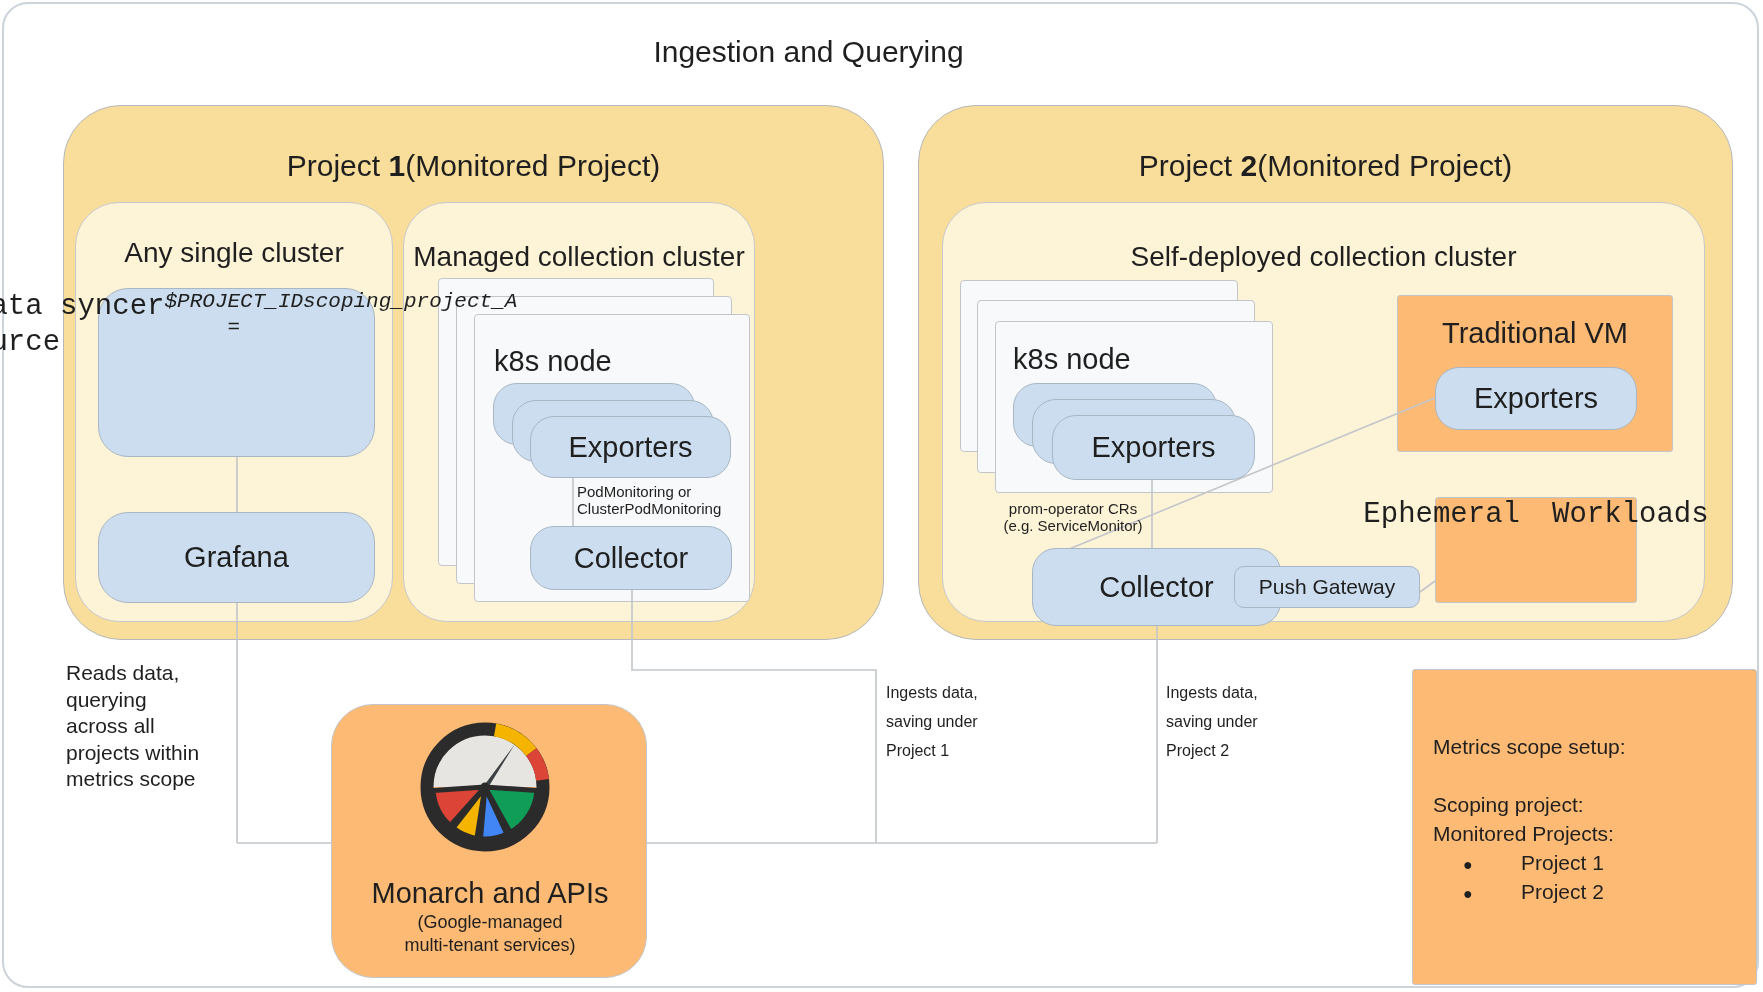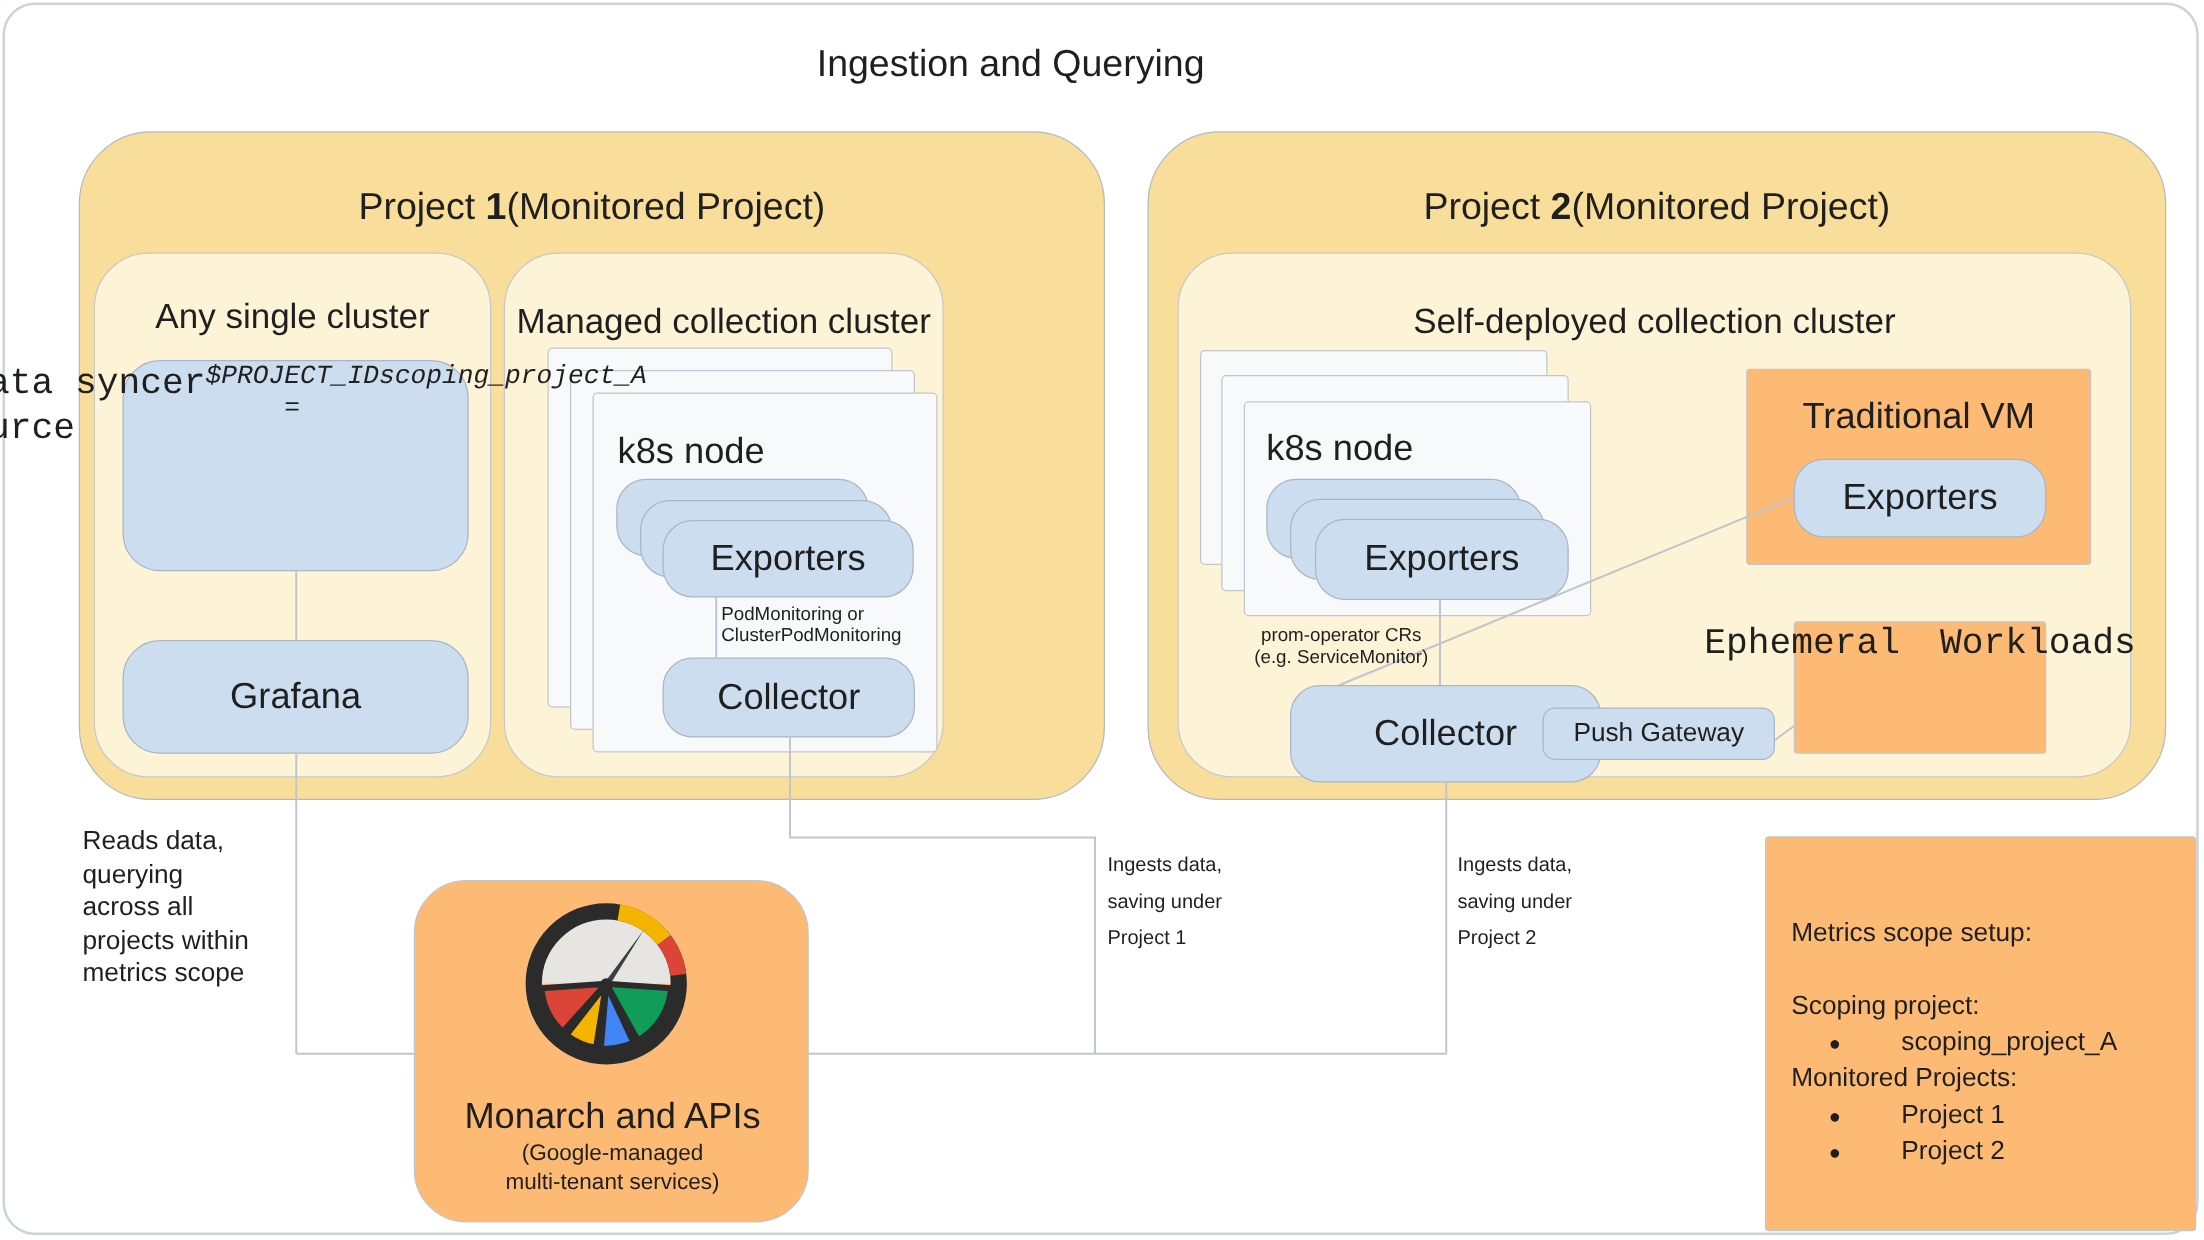--- a/index.html
+++ b/index.html
@@ -147,23 +147,20 @@
 <div class="abs f21b" style="left:1166px;top:678px;width:190px;">
   <div>Ingests data,</div>
   <div>saving under</div>
   <div>Project 2</div>
 </div>
 
 <div class="abs panel" style="left:1412px;top:669px;width:345px;height:316px;padding:62px 0 0 20px;">
   <div class="msline">Metrics scope setup:</div>
   <div class="msline"></div>
   <div class="msline">Scoping project:</div>
-  <div class="msline">
-    <span class="bullet">●</span><span class="bval">scoping_project_A</span>
-  </div>
   <div class="msline">Monitored Projects:</div>
   <div class="msline">
     <span class="bullet">●</span><span class="bval">Project 1</span>
   </div>
   <div class="msline">
     <span class="bullet">●</span><span class="bval">Project 2</span>
   </div>
 </div>
 
 </body></html>

